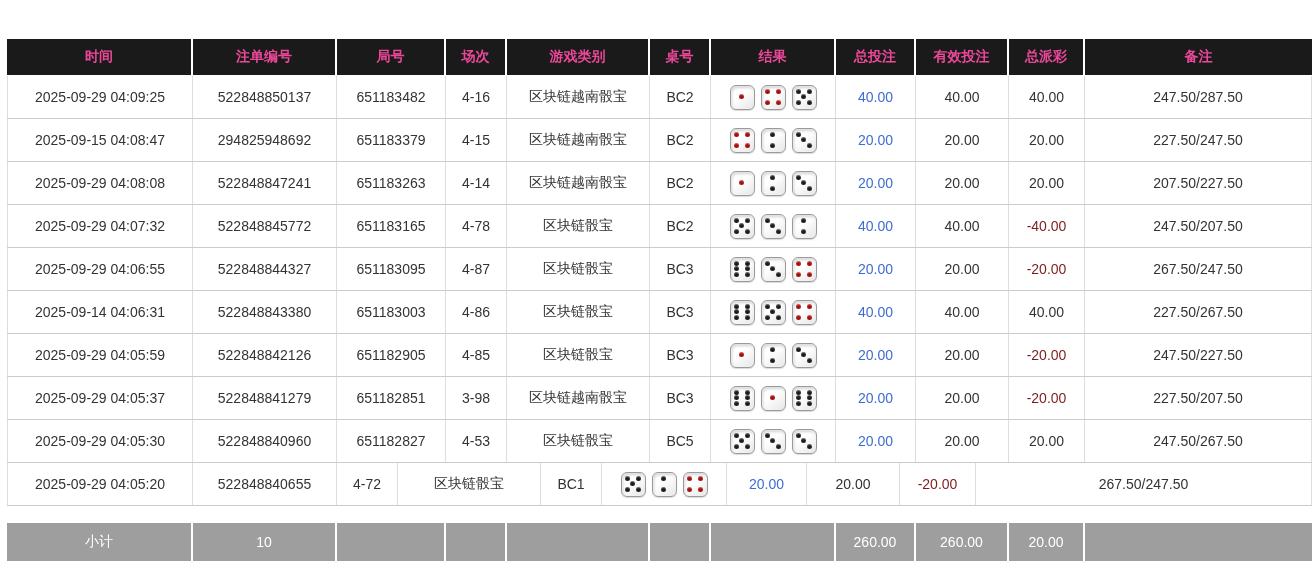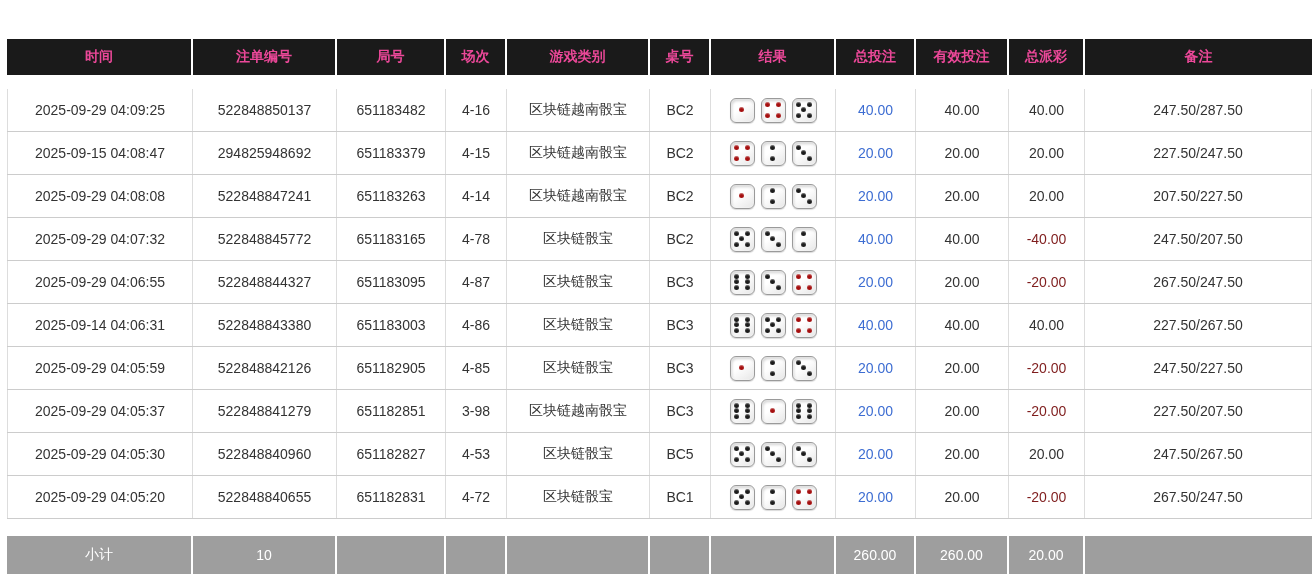--- a/index.html
+++ b/index.html
@@ -9,21 +9,21 @@
   .cell{box-sizing:border-box;display:flex;align-items:center;justify-content:center;font-size:14px;color:#333;white-space:nowrap;overflow:hidden;}
   .c0{width:186px;flex:none}.c1{width:144px;flex:none}.c2{width:109px;flex:none}
   .c3{width:61px;flex:none}.c4{width:143px;flex:none}.c5{width:61px;flex:none}
   .c6{width:125px;flex:none}.c7{width:80px;flex:none}.c8{width:93px;flex:none}
   .c9{width:76px;flex:none}.c10{width:227px;flex:1}
   
   .thead{height:36px;}
   .thead .cell{background:#1a1a1a;color:#ec4899;font-weight:bold;border-right:2px solid #fff;}
   .thead .cell:last-child{border-right:none;}
   
-  .tbody{margin-top:14px;}
+  .tbody{margin-top:1px;}
   .trow{height:42px;border-bottom:1px solid #ccc;}
   .trow .cell{background:#fff;border-right:1px solid #ddd;}
   .trow .cell:first-child{border-left:1px solid #ddd;}
   .blue{color:#3d6dd2;cursor:pointer;}
   .neg{color:#7f1d1d;}
   
   .tfoot-row{height:38px;margin-top:17px;}
   .tfoot-row .cell{background:#9e9e9e;color:#fff;border-right:2px solid #fff;}
   .tfoot-row .cell:last-child{border-right:none;}
   
@@ -678,21 +678,20 @@
           </div>
         </div>
         <div class="cell c7 blue">20.00</div>
         <div class="cell c8">20.00</div>
         <div class="cell c9">20.00</div>
         <div class="cell c10">247.50/267.50</div>
       </div>
       <div class="row trow">
         <div class="cell c0">2025-09-29 04:05:20</div>
         <div class="cell c1">522848840655</div>
-        <div class="cell c2">651182831</div>
         <div class="cell c3">4-72</div>
         <div class="cell c4">区块链骰宝</div>
         <div class="cell c5">BC1</div>
         <div class="cell c6">
           <div class="dice-box">
             <div class="die">
               <div class="pip-slot">
                 <div class="pip"></div>
               </div>
               <div class="pip-slot"></div>

